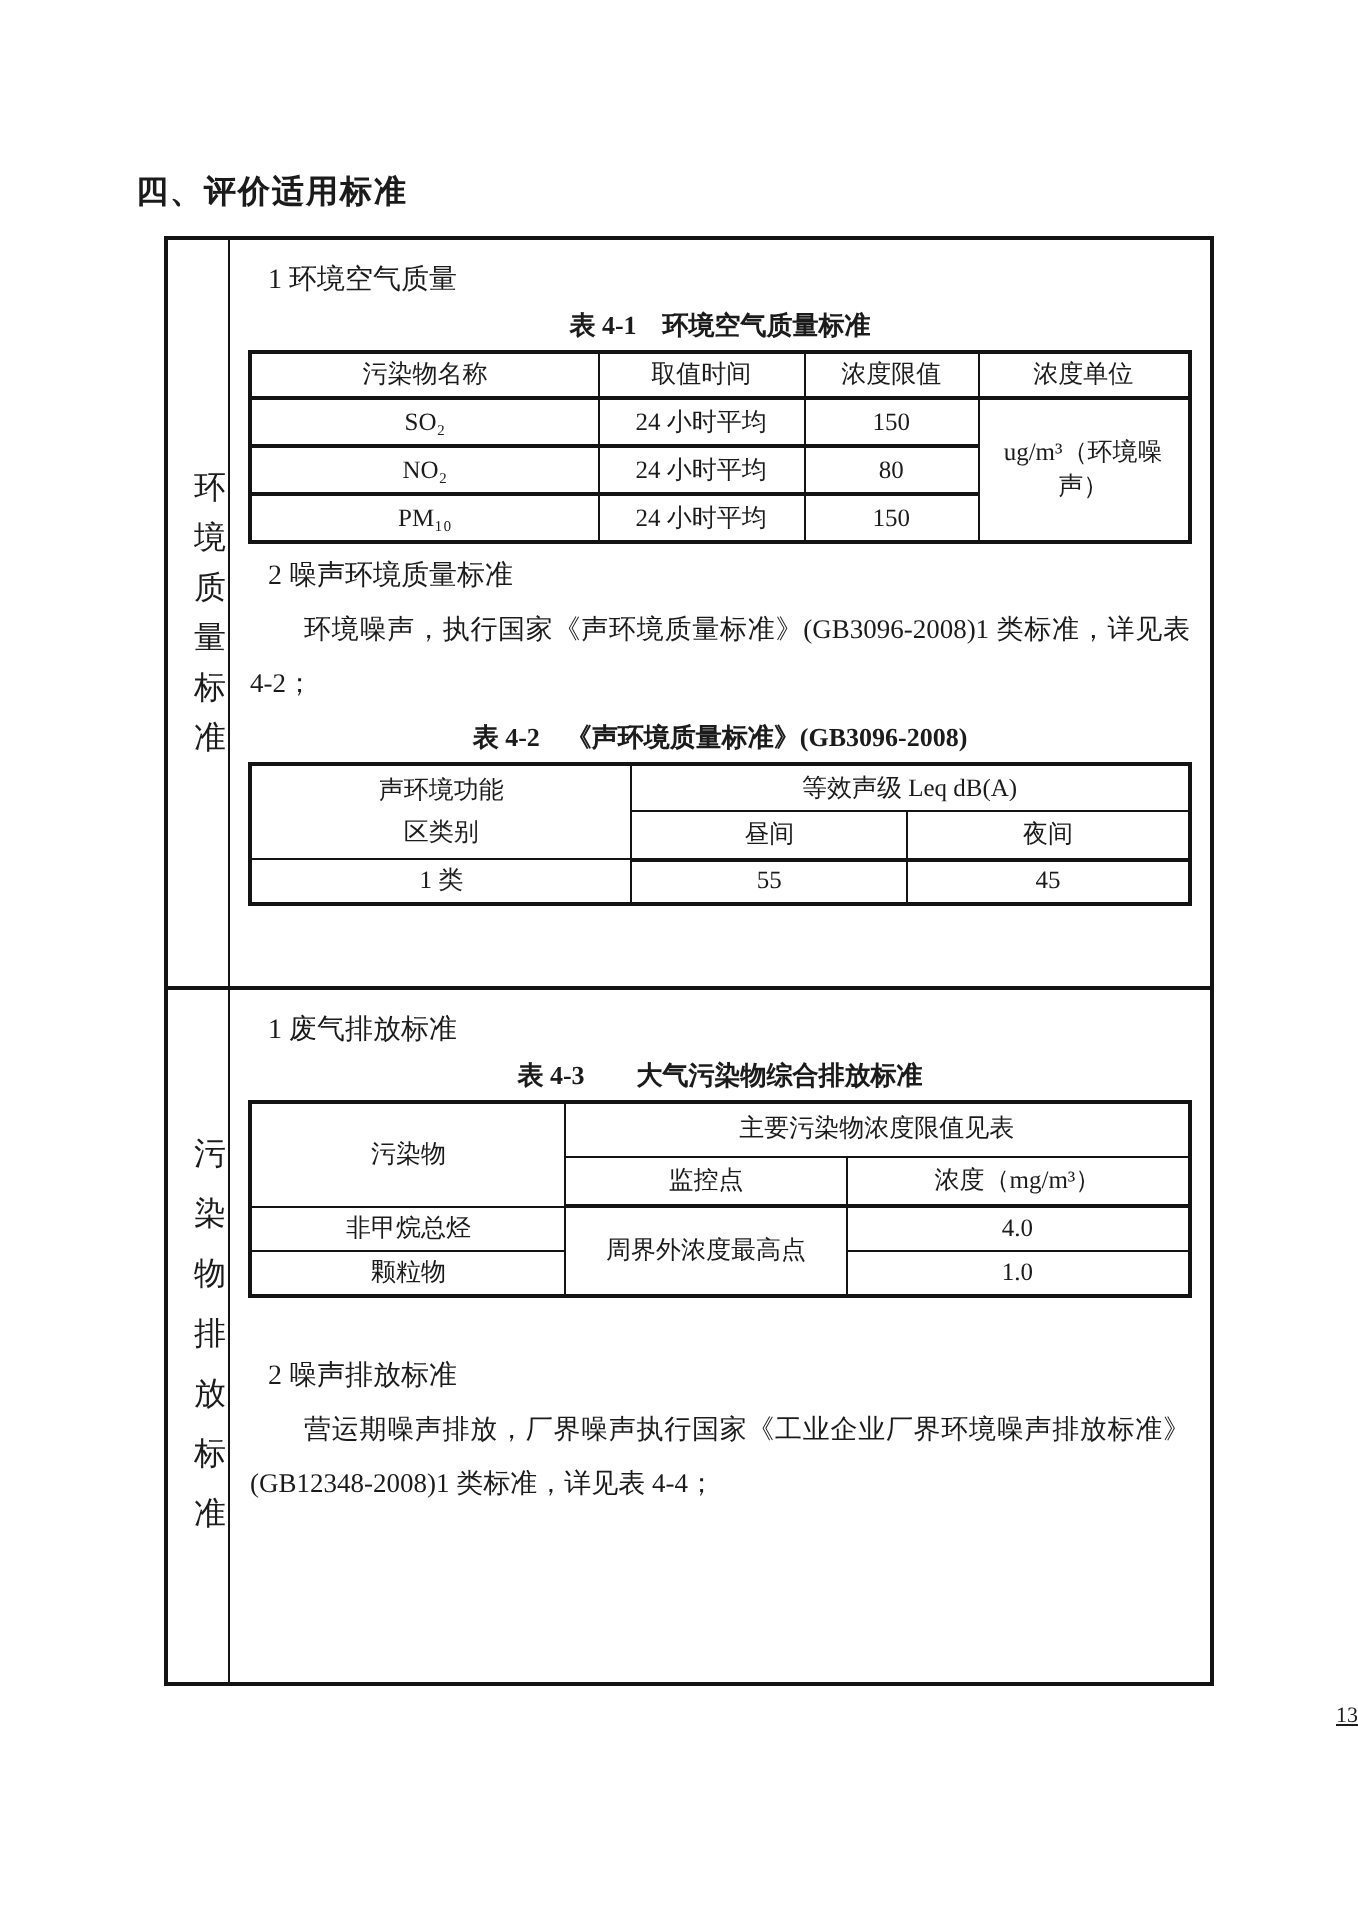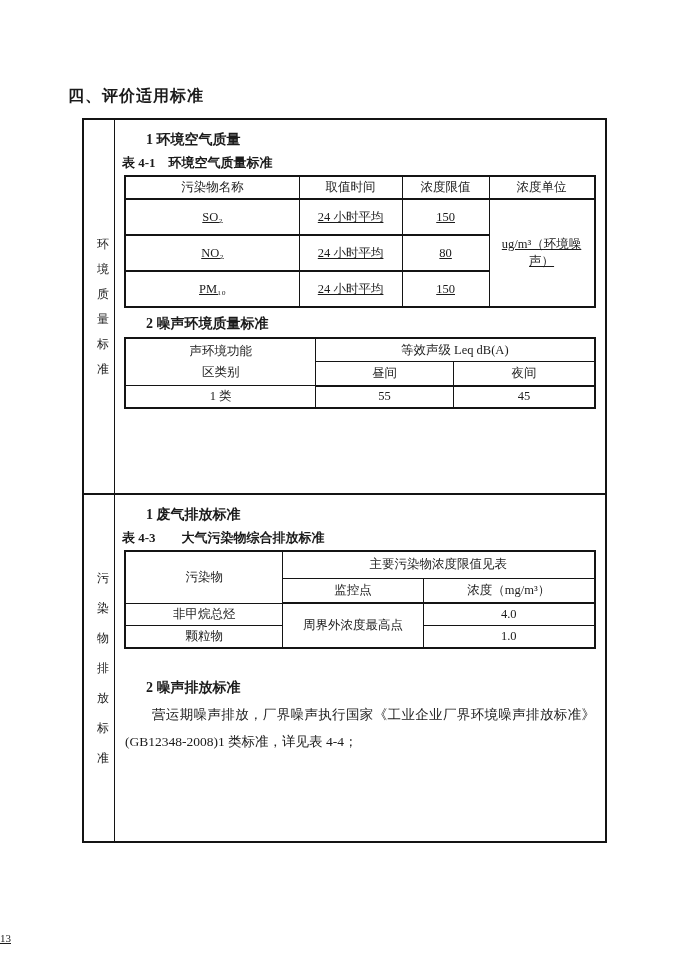--- a/index.html
+++ b/index.html
@@ -32,43 +32,45 @@
     width: 31px;
     border-right: 1px solid #141414;
     display: flex;
     align-items: center;
     justify-content: center;
     flex: none;
   }
   .row-label span {
     display: block;
     width: 15px;
-    font-size: 12px;
+    font-size: 16px;
     line-height: 25px;
+    text-align: center;
     word-break: break-all;
     margin-left: 11px;
   }
   .row-label.tall span { line-height: 30px; }
   .row-content { flex: 1; padding: 4px 7px 0 7px; min-width: 0; }
   .sec1 .row-content { min-height: 373px; }
   .sec2 .row-content { min-height: 346px; }
   .part-heading {
-    font-weight: bold;
+    font-weight: normal;
     font-size: 14px;
-    margin: 7px 0 4px 24px;
+    margin: 7px 0 4px 12px;
   }
   .part-heading.gap-above { margin-top: 30px; }
   .para {
     font-size: 13.5px;
     line-height: 27px;
     text-indent: 2em;
     text-align: justify;
     margin: 1px 3px 4px 3px;
   }
   .tbl-caption {
+    text-align: center;
     font-weight: bold;
     font-size: 13px;
     margin: 5px 0 3px 0;
   }
   table.inner-table {
     width: 99%;
     margin: 0 auto;
     border-collapse: collapse;
     border: 2px solid #141414;
     font-size: 12.5px;
@@ -76,32 +78,32 @@
   }
   table.inner-table th, table.inner-table td {
     border: 1px solid #141414;
     text-align: center;
     vertical-align: middle;
     font-weight: normal;
     padding: 2px 3px;
   }
   tr.hb > th, tr.hb > td { border-bottom-width: 2px; }
   .air-table th { height: 23px; }
-  .air-table td { height: 36px; text-decoration: underline; }
+  .air-table td { height: 24px; }
   .noise-table td { height: 21px; }
   .gas-table .grp-row td { height: 27px; }
   .gas-table .sub-row td { height: 25px; }
   .gas-table .data-row td { height: 19px; }
   .two-line span { display: block; line-height: 21px; }
   .page-number {
     position: absolute;
-    top: 932px;
+    top: 852px;
     left: 0;
     width: 100%;
-    text-align: left;
+    text-align: right;
     font-size: 11px;
     text-decoration: underline;
   }
 </style>
 </head>
 <body>
 
 <div class="doc-title">四、评价适用标准</div>
 
 <div class="outer-table">
@@ -142,21 +144,23 @@
         </tr>
         <tr>
           <td>PM₁₀</td>
           <td>24 小时平均</td>
           <td>150</td>
         </tr>
       </tbody>
         </table>
 
       <div class="part-heading">2 噪声环境质量标准</div>
-
+      <p class="para">环境噪声，执行国家《声环境质量标准》(GB3096-2008)1 类标准，详见表 4-2；</p>
+
+      <div class="tbl-caption">表 4-2　《声环境质量标准》(GB3096-2008)</div>
       <table class="inner-table noise-table">
         <colgroup>
           <col style="width:40.5%">
             <col style="width:29.5%">
             <col style="width:30%">
         </colgroup>
         <tbody>
             <tr>
           <td rowspan="2" class="two-line">
             <span>声环境功能</span>

